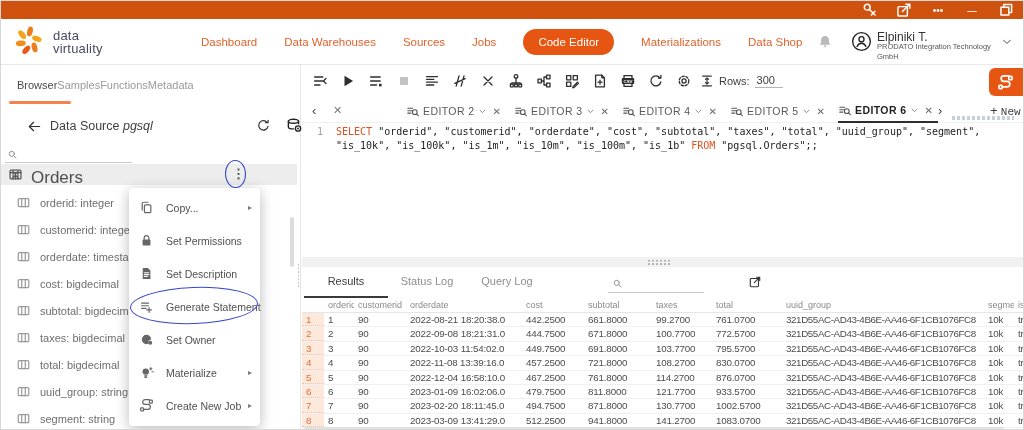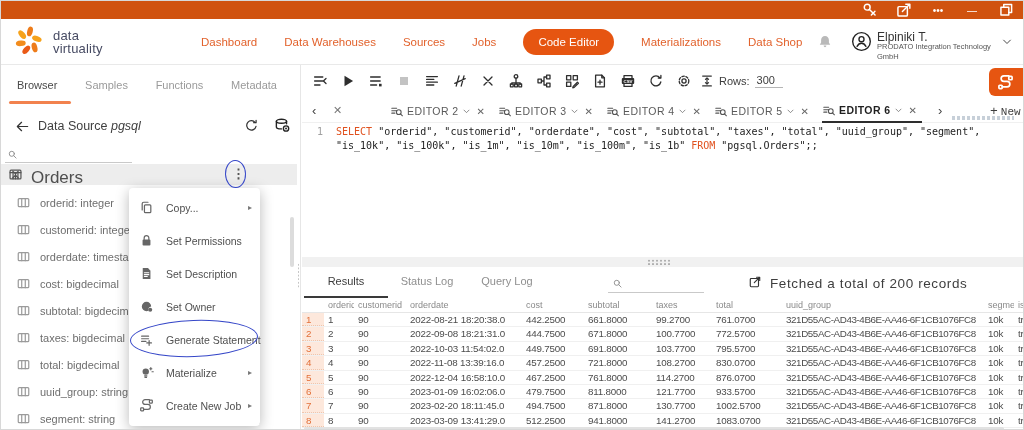--- a/index.html
+++ b/index.html
@@ -36,25 +36,25 @@
   
   .icn svg { display:block; width:100%; height:100%; }
   .icn svg * { stroke:currentColor; fill:none; stroke-width:1.3; stroke-linecap:round; stroke-linejoin:round; }
   .icn svg .f { fill:currentColor; stroke:none; }
   .icn svg .w { fill:#ffffff; stroke:none; }
 
   
   .sidebar { position:absolute; left:0; top:64px; width:300px; height:366px; background:#fff;
              border-right:1px solid #e6e6e6; }
   .sb-tabs { position:absolute; left:0; top:8px; width:292px; height:24px; display:flex;
-             padding:0 16px; justify-content:space-between; align-items:center; }
+             padding:0 16px; align-items:center; }
   .sb-tab { font-size:11px; color:#9a9a9a; cursor:pointer; }
   .sb-tab.active { color:#4a4a4a; }
   .sb-tab-underline { position:absolute; left:8px; top:36px; width:62px; height:3px; background:#f2824e; border-radius:2px; }
-  .sb-source { position:absolute; left:4px; top:50px; width:300px; height:26px; }
+  .sb-source { position:absolute; left:16px; top:50px; width:300px; height:26px; }
   .back-arrow { position:absolute; left:10px; top:4px; width:15px; height:15px; color:#333; }
   .source-label { position:absolute; left:33px; top:4px; font-size:12.5px; color:#3f3f3f; }
   .source-name { font-style:italic; }
   .sb-refresh { position:absolute; left:239px; top:3px; width:15px; height:15px; color:#333; }
   .sb-db { position:absolute; left:268px; top:2px; width:18px; height:17px; color:#222; }
   .sb-search { position:absolute; left:0; top:84px; width:300px; height:16px; }
   .sb-search .icn { position:absolute; left:6px; top:0; width:11px; height:11px; color:#8a8a8a; }
   .sb-search .line { position:absolute; left:4px; top:13px; width:127px; height:1px; background:#c9c9c9; }
   .sb-table-row { position:absolute; left:0; top:99px; width:296px; height:21px; background:#ededed;
                   cursor:pointer; }
@@ -96,21 +96,21 @@
   .rows-label { font-size:11px; color:#3d3d3d; }
   .rows-value { font-size:11px; color:#3d3d3d; border-bottom:1px solid #b5b5b5; min-width:28px; padding:0 2px 1px 2px; }
   .job-button { position:absolute; right:-12px; top:3px; width:48px; height:28px; background:#e65511;
                 border-radius:6px; cursor:pointer; }
   .job-button .icn { position:absolute; left:8px; top:6px; width:17px; height:17px; color:#fff; }
   .job-button .icn svg * { stroke-width:1.6; }
 
   .ed-tabs { position:absolute; left:0; top:34px; width:100%; height:24px; border-bottom:1px solid #f0f0f0; }
   .tab-nav { position:absolute; top:4px; font-size:13px; color:#444; cursor:pointer; }
   .tab-close-orphan { position:absolute; left:31px; top:5px; font-size:11px; color:#777; cursor:pointer; }
-  .etabs { position:absolute; left:88px; top:0; display:flex; gap:8px; height:24px; }
+  .etabs { position:absolute; left:104px; top:0; display:flex; gap:8px; height:24px; }
   .etab { width:100px; height:24px; display:flex; align-items:center; gap:4px; cursor:pointer;
           color:#5a5a5a; }
   .etab .tabicn { width:13px; height:13px; color:#555; flex:none; }
   .etab-label { font-size:10.5px; letter-spacing:.4px; white-space:nowrap; }
   .etab .chev { width:9px; height:9px; color:#666; flex:none; }
   .etab .close { font-size:10px; color:#666; margin-left:1px; }
   .etab.active { border-bottom:2px solid #2e2e2e; color:#1f1f1f; }
   .etab.active .etab-label { font-weight:bold; }
   .new-tab { position:absolute; left:688px; top:5px; font-size:11px; color:#3e3e3e; cursor:pointer; white-space:nowrap;font-family:Liberation Mono, monospace; }
   .new-tab .plus { font-size:13px; margin-right:3px; }
@@ -409,36 +409,36 @@
       <div class="ctx-item">
         <span class="icn" data-icon="document-icon">
           <svg viewBox="0 0 16 16">
             <path class="f" d="M4 2.2h5.6L12.2 5v8.8H4z"></path>
             <path d="M5.8 7.2h4.6M5.8 9.2h4.6M5.8 11.2h3" stroke="#fff" class="w" style="stroke:#fff;fill:none"></path>
           </svg>
         </span>
         <span class="ctx-label">Set Description</span>
       </div>
       <div class="ctx-item">
+        <span class="icn" data-icon="generate-statement-icon">
+          <svg viewBox="0 0 16 16">
+            <path d="M2.8 4.4h7.4M2.8 7.2h7.4M2.8 10h4.6M10.8 9.2v5M8.3 11.7h5"></path>
+          </svg>
+        </span>
+        <span class="ctx-label">Generate Statement</span>
+        <div class="gen-ellipse"></div>
+      </div>
+      <div class="ctx-item">
         <span class="icn" data-icon="owner-icon">
           <svg viewBox="0 0 16 16">
             <path class="f" d="M13 8A5 5 0 1 0 8 13c.6 0 1.4-.1 2-.4A3.4 3.4 0 0 1 13 8z"></path>
             <circle class="f" cx="11.9" cy="11.4" r="2.2"></circle>
           </svg>
         </span>
         <span class="ctx-label">Set Owner</span>
-      </div>
-      <div class="ctx-item">
-        <span class="icn" data-icon="generate-statement-icon">
-          <svg viewBox="0 0 16 16">
-            <path d="M2.8 4.4h7.4M2.8 7.2h7.4M2.8 10h4.6M10.8 9.2v5M8.3 11.7h5"></path>
-          </svg>
-        </span>
-        <span class="ctx-label">Generate Statement</span>
-        <div class="gen-ellipse"></div>
       </div>
       <div class="ctx-item">
         <span class="icn" data-icon="materialize-icon">
           <svg viewBox="0 0 16 16">
             <circle class="f" cx="7.2" cy="7" r="3.4"></circle>
             <path d="M6 11.7h2.4M6.4 13.2h1.6M12.6 2.9v2.2M11.5 4h2.2M13.9 7.2h1.3"></path>
           </svg>
         </span>
         <span class="ctx-label">Materialize</span>
         <span class="ctx-arrow">▸</span>
@@ -678,21 +678,20 @@
             <path d="M9.8 9.8l3.4 3.4"></path>
           </svg>
         </span>
       <div class="res-search-line"></div>
       <span class="res-export icn" data-icon="export-icon">
           <svg viewBox="0 0 16 16">
             <rect x="2.6" y="4" width="9.4" height="9.4" rx="1"></rect>
             <path d="M7.2 8.8l6-6M9.8 2.6h3.6v3.6"></path>
           </svg>
         </span>
-      <span class="fetched">Fetched a total of 200 records</span>
     </div>
 
     <div class="res-table">
       <div class="thead">
           <div class="th"></div>
           <div class="th">orderid</div>
           <div class="th">customerid</div>
           <div class="th">orderdate</div>
           <div class="th">cost</div>
           <div class="th">subtotal</div>

